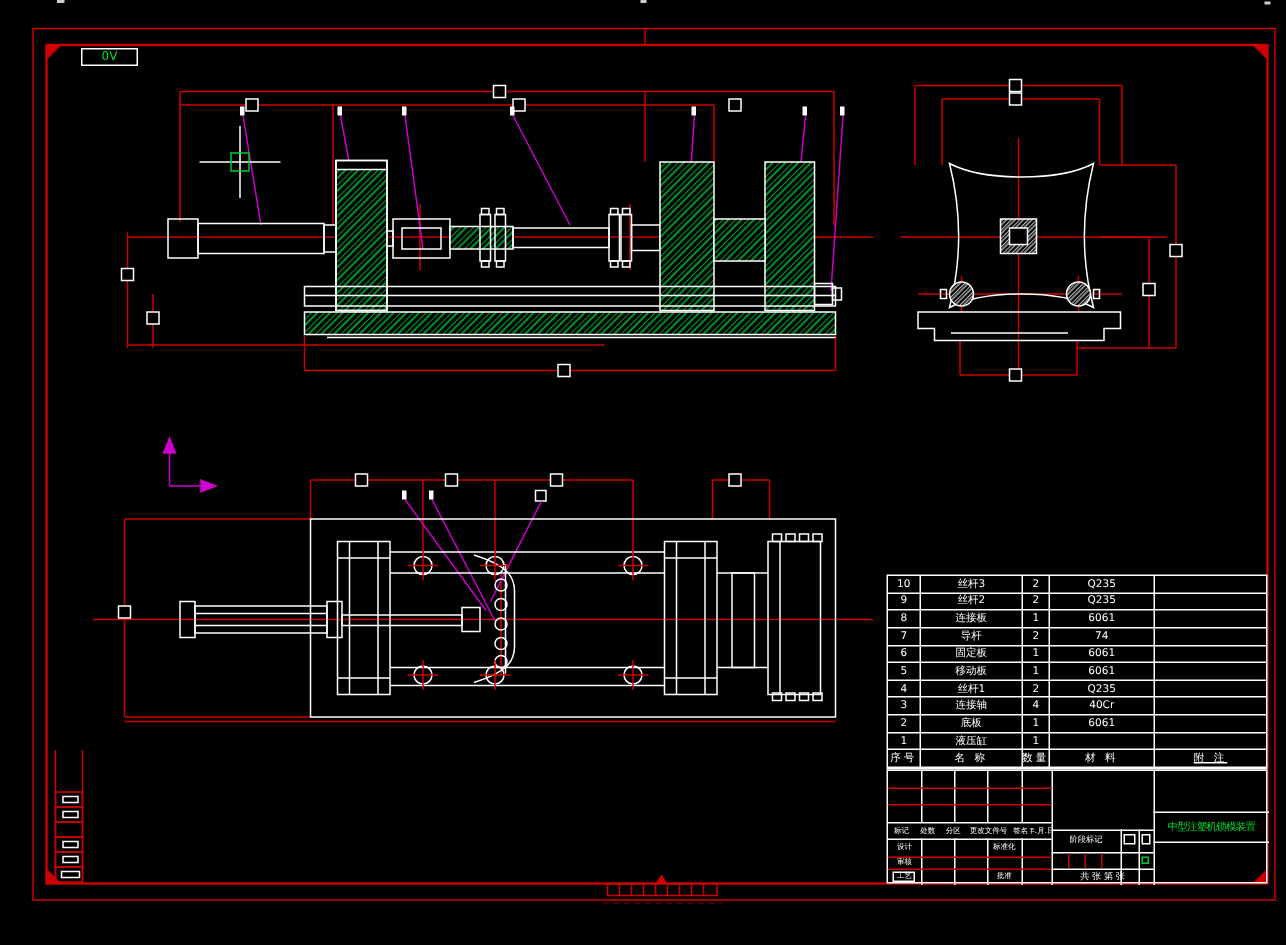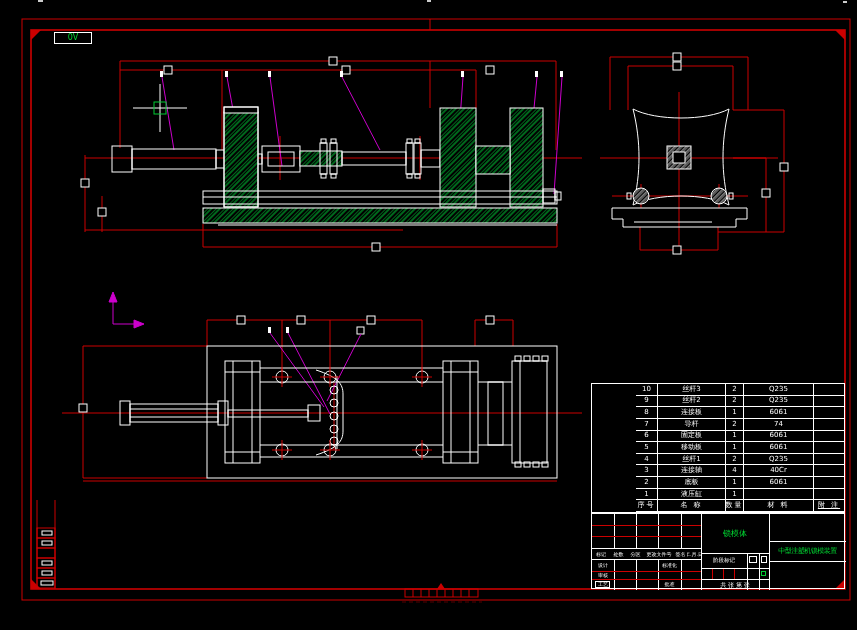--- a/index.html
+++ b/index.html
@@ -6,21 +6,21 @@
   #stage{position:relative;width:857px;height:630px;background:#000;overflow:hidden;
          font-family:"DejaVu Sans",sans-serif;}
   #cad{position:absolute;left:0;top:0;}
   .abs{position:absolute;box-sizing:border-box;}
   
   #vplabel{left:54px;top:32px;width:38px;height:12px;border:1px solid #fff;
            color:#00dd33;font-size:8px;line-height:10px;text-align:center;}
   
   #ptable{left:591px;top:383px;width:254px;height:130px;border:1px solid #fff;
           display:grid;grid-template-columns:22px 68px 18px 70px 1fr;
-          grid-template-rows:repeat(11,1fr);color:#fff;font-size:7px;padding-left:44px;}
+          grid-template-rows:repeat(11,1fr);color:#fff;font-size:7px;}
   #ptable .c{border-right:1px solid #fff;border-bottom:1px solid #fff;
              display:flex;align-items:center;justify-content:center;overflow:hidden;
              white-space:nowrap;line-height:1;}
   #ptable .c:nth-child(5n){border-right:none;text-decoration:underline;}
   #ptable .hd{font-size:7px;letter-spacing:2px;}
   
   #tblock{left:591px;top:513px;width:254px;height:76px;border:1px solid #fff;color:#fff;}
   .wl{background:#fff;}   
   .rl{background:#cc0000;}
   .tiny{font-size:5px;line-height:1;color:#fff;display:flex;align-items:center;
@@ -451,21 +451,20 @@
   <div class="abs wl" style="left:89px;top:45px;width:1px;height:31px;"></div>
   <div class="abs rl" style="left:0;top:57px;width:109px;height:1px;"></div>
   <div class="abs rl" style="left:0;top:65px;width:109px;height:1px;"></div>
   <div class="abs tiny" style="left:0;top:47px;width:22px;height:9px;">设计</div>
   <div class="abs tiny" style="left:66px;top:47px;width:23px;height:9px;">标准化</div>
   <div class="abs tiny" style="left:0;top:58px;width:22px;height:7px;">审核</div>
   <div class="abs tiny" style="left:0;top:66px;width:22px;height:9px;">工艺</div>
   <div class="abs tiny" style="left:66px;top:66px;width:23px;height:9px;">批准</div>
   <div class="abs" style="left:3px;top:67px;width:15px;height:7px;border:1px solid #fff;"></div>
 
-  <div class="abs tiny green-t" style="left:109px;top:0;width:68px;height:39px;font-size:8px;">锁模体</div>
   <div class="abs wl" style="left:109px;top:39px;width:68px;height:1px;"></div>
   <div class="abs tiny" style="left:109px;top:40px;width:46px;height:14px;font-size:5.5px;">阶段标记</div>
   <div class="abs wl" style="left:155px;top:39px;width:1px;height:37px;"></div>
   <div class="abs wl" style="left:167px;top:39px;width:1px;height:37px;"></div>
   <div class="abs" style="left:157px;top:42px;width:8px;height:7px;border:1px solid #fff;"></div>
   <div class="abs" style="left:169px;top:42px;width:6px;height:7px;border:1px solid #fff;"></div>
   <div class="abs wl" style="left:109px;top:54px;width:68px;height:1px;"></div>
   <div class="abs rl" style="left:120px;top:55px;width:1px;height:10px;"></div>
   <div class="abs rl" style="left:131px;top:55px;width:1px;height:10px;"></div>
   <div class="abs rl" style="left:142px;top:55px;width:1px;height:10px;"></div>

